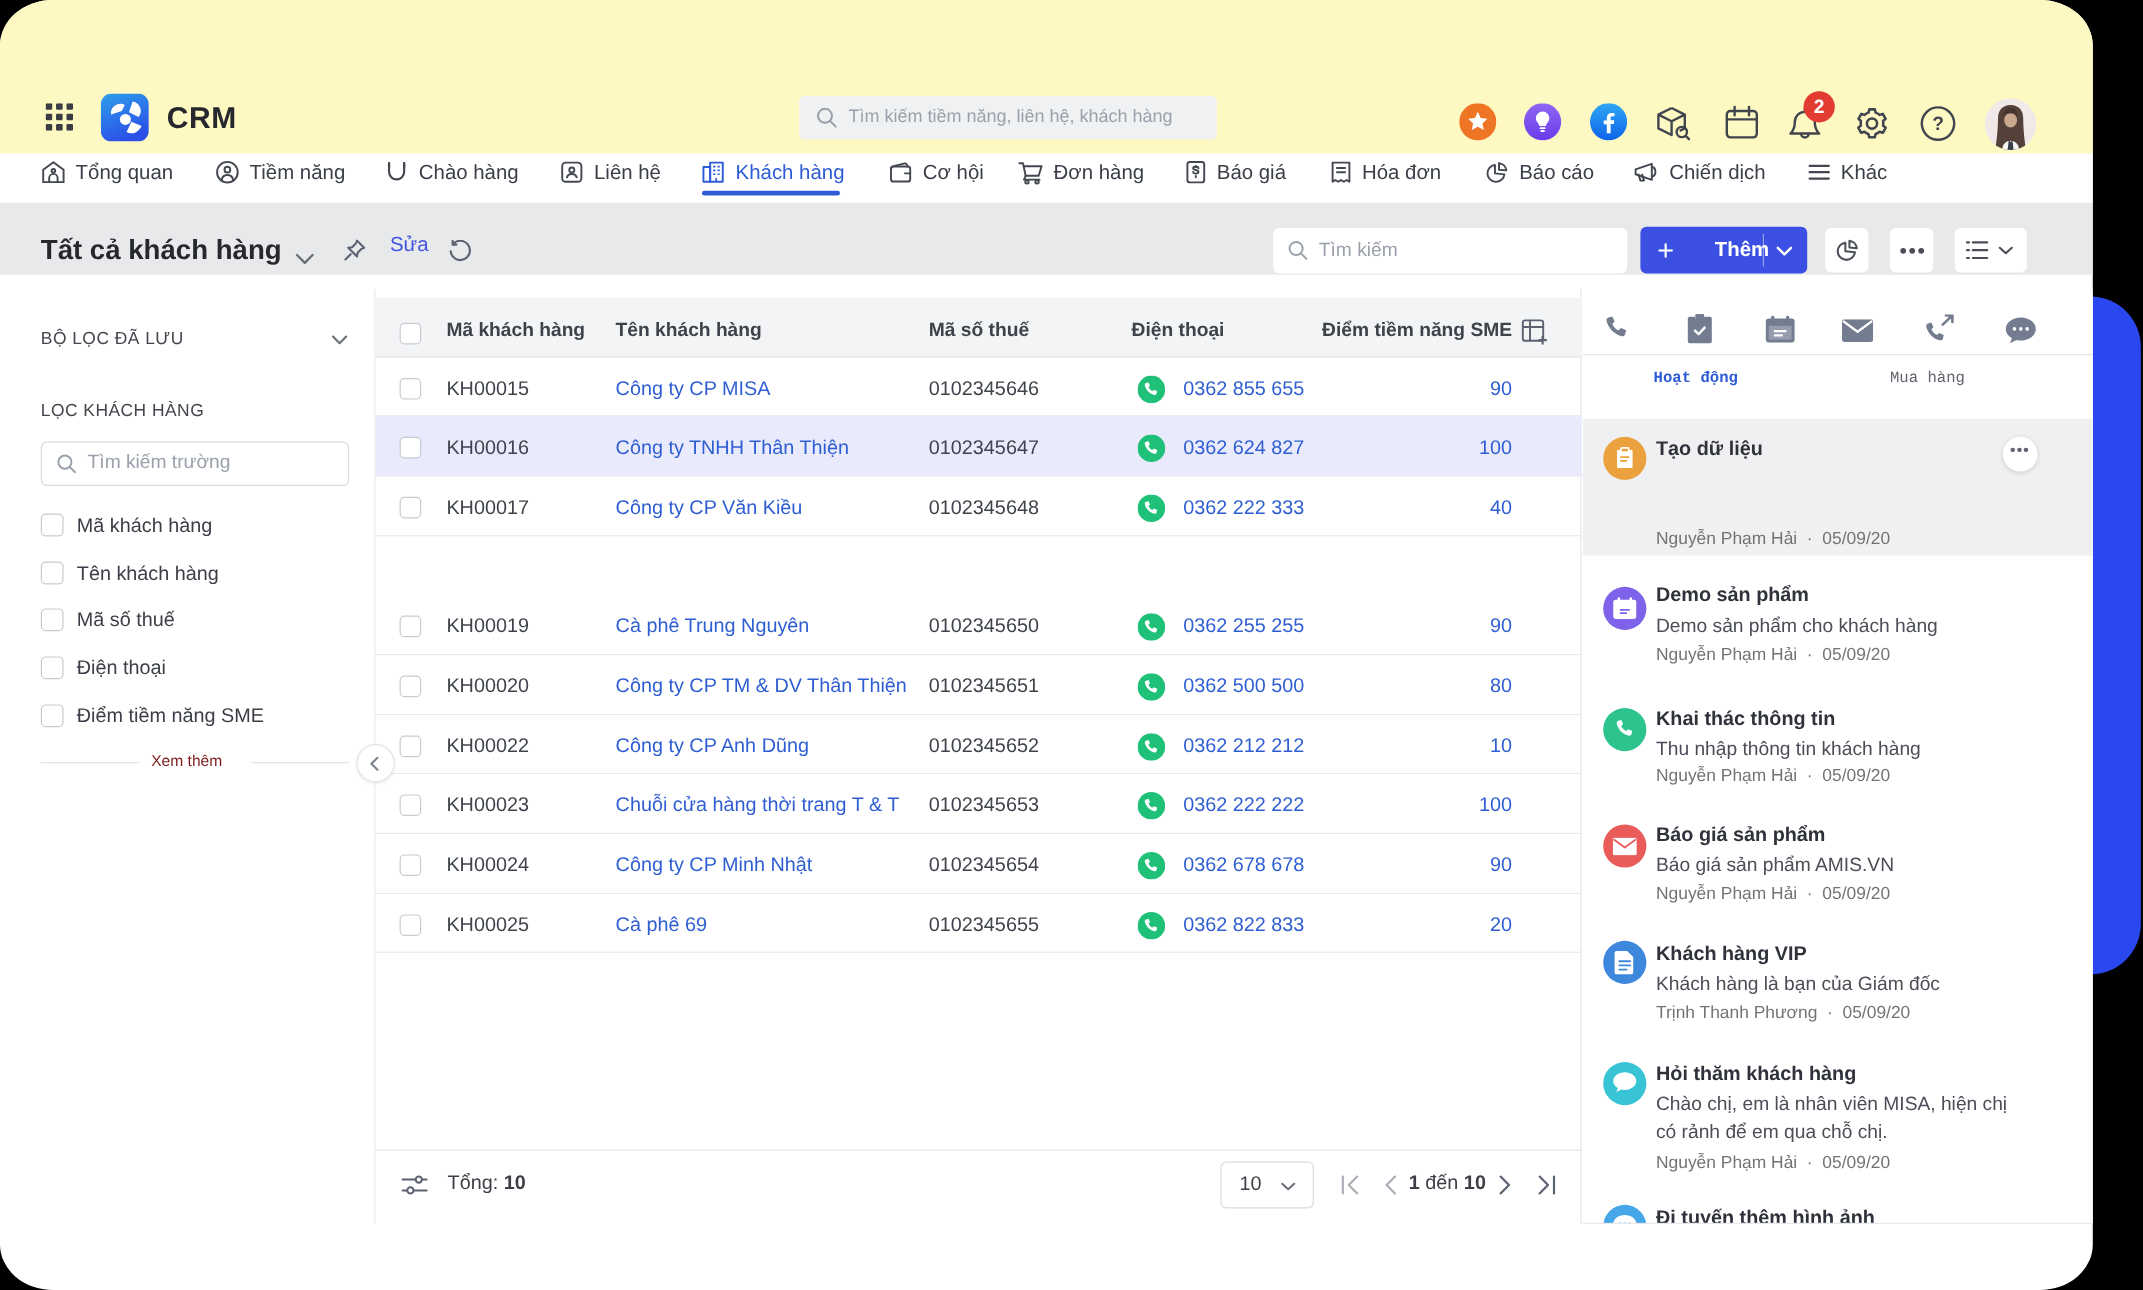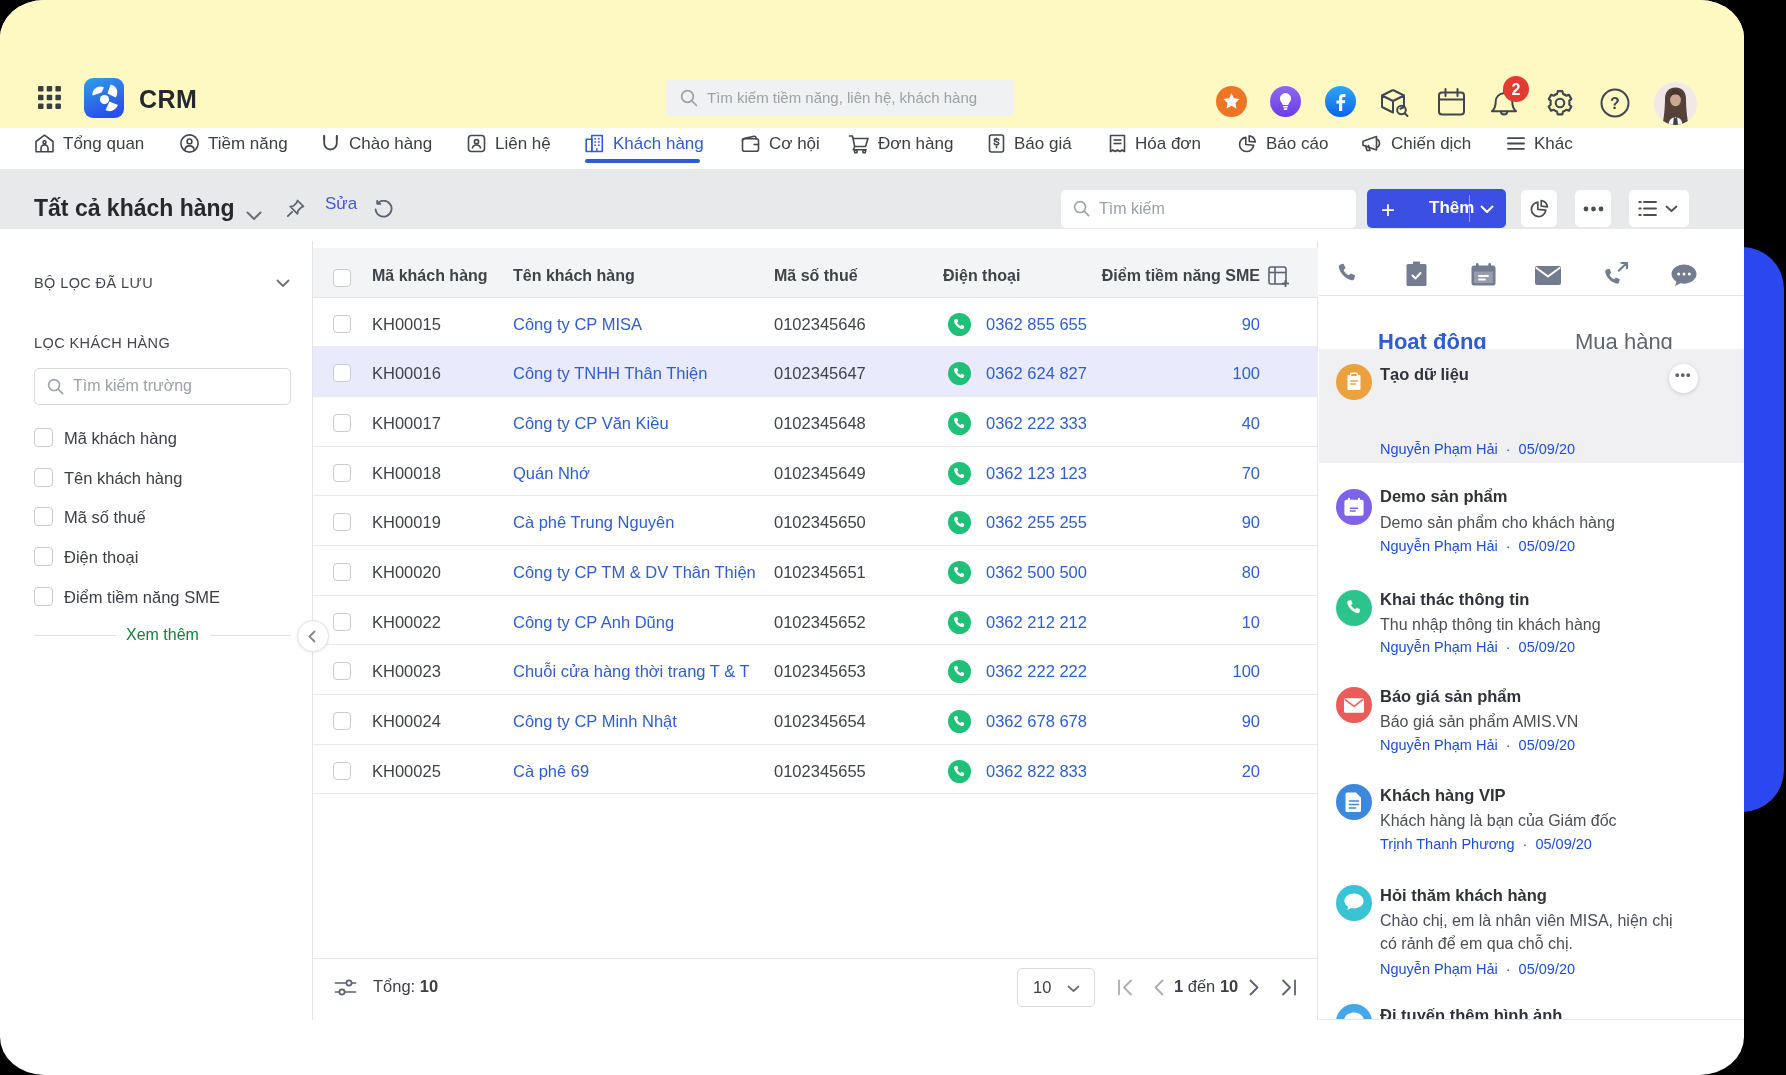--- a/index.html
+++ b/index.html
@@ -50,28 +50,28 @@
   .c4 .pic { position:absolute; left:0; top:-2px; }
   .c4 { padding-left:38px;text-align:right; }
   .c5 { position:absolute; right:58px; top:17px; color:#2e5ed2; }
   .lnk { position:absolute; top:17px; color:#2e5ed2; }
   #tfoot { position:absolute; left:0; top:717px; width:1005px; height:62px; border-top:1px solid #e4e5e9; }
   .fltrow { position:absolute; left:34px; height:40px; font-size:16.5px; color:#3b3e46; line-height:40px; padding-left:30px; }
   .fcb { position:absolute; left:0; top:10px; width:19px; height:19px; border:1.5px solid #c7cbd2; border-radius:4px; background:#fff; }
   
   #panel { position:absolute; left:1319px; top:241px; width:425px; height:779px; background:#fff; overflow:hidden; }
   #ptabs { position:absolute; left:0; top:54px; width:100%; height:54px; }
-  .ptab { position:absolute; top:34px; font-size:22px; font-weight:bold; }
+  .ptab { position:absolute; top:12px; font-size:13px; font-weight:bold;font-family:Liberation Mono, monospace; }
   #pline { position:absolute; left:0; top:99px; width:196px; height:4px; background:#2e5cd6; }
   .aitem { position:absolute; left:0; width:425px; }
   .acirc { position:absolute; left:17px; width:36px; height:36px; border-radius:50%; }
   .acirc svg { position:absolute; left:8px; top:8px; }
   .atitle { position:absolute; left:61px; font-size:16.5px; font-weight:bold; color:#2f323b; }
   .adesc { position:absolute; left:61px; width:300px; font-size:16px; color:#4b4e57; line-height:22.5px; }
-  .aauth { position:absolute; left:61px; font-size:14.5px; color:#1d4ed8; }
+  .aauth { position:absolute; left:61px; font-size:14.5px; color:#737373; }
 </style>
 
 </head>
 <body>
   <div id="bluebar"></div>
   <div id="app">
     <div id="topbar">
       <svg id="gridicon" viewBox="0 0 23 23">
         <g fill="#3a3d44">
           <rect x="0" y="0" width="5.5" height="5.5" rx="1"></rect>
@@ -329,21 +329,21 @@
           <line x1="12" y1="12" x2="16.5" y2="16.5" stroke="#9aa1ab" stroke-width="1.7" stroke-linecap="round"></line>
         </svg>
         <span class="abs" style="left:38px; top:8px; font-size:16px; color:#9aa1ab">Tìm kiếm trường</span>
       </div>
       <div class="fltrow" style="top:177px"><span class="fcb"></span>Mã khách hàng</div>
       <div class="fltrow" style="top:217px"><span class="fcb"></span>Tên khách hàng</div>
       <div class="fltrow" style="top:256px"><span class="fcb"></span>Mã số thuế</div>
       <div class="fltrow" style="top:296px"><span class="fcb"></span>Điện thoại</div>
       <div class="fltrow" style="top:336px"><span class="fcb"></span>Điểm tiềm năng SME</div>
       <div class="abs" style="left:34px; top:394px; width:82px; height:1px; background:#e2e3e7"></div>
-      <div class="abs" style="left:126px; top:385px; font-size:16px; color:#15803d">Xem thêm</div>
+      <div class="abs" style="left:126px; top:385px; font-size:13px; color:#7f1d1d">Xem thêm</div>
       <div class="abs" style="left:210px; top:394px; width:81px; height:1px; background:#e2e3e7"></div>
     </div>
     <div class="abs" style="left:297px; top:620px; width:32px; height:32px; background:#fff; border:1px solid #e2e3e7; border-radius:50%; box-shadow:0 1px 3px rgba(0,0,0,0.08); z-index:5">
       <svg class="abs" style="left:10px; top:9px" width="8" height="13" viewBox="0 0 8 13">
         <path d="M6.5 1.5 L1.5 6.5 L6.5 11.5" fill="none" stroke="#80858e" stroke-width="1.8" stroke-linecap="round" stroke-linejoin="round"></path>
       </svg>
     </div>
     <div id="tablearea">
       <div id="thead">
         <span class="ckb" style="top:21px"></span>
@@ -388,31 +388,20 @@
         <span class="ckb"></span>
         <span class="c1">KH00017</span>
         <span class="lnk c2">Công ty CP Văn Kiều</span>
         <span class="c1 c3">0102345648</span>
         <span class="c4"><svg class="pic" width="23" height="23" viewBox="0 0 23 23">
             <circle cx="11.5" cy="11.5" r="11.5" fill="#1fc077"></circle>
             <path d="M7.1 6.2 l2 -0.5 1.2 2.7 -1.2 1.2 c0.6 1.6 1.8 2.8 3.3 3.4 l1.2-1.2 2.7 1.2 -0.5 2 c-0.2 0.8-0.9 1.3-1.7 1.1 -3.9-0.8-7.3-4.2-8.1-8.1 -0.2-0.8 0.3-1.6 1.1-1.8Z" fill="#fff"></path>
           </svg>0362 222 333</span>
         <span class="c5">40</span>
       </div>
-      <div class="trow" style="top:205.6px">
-        <span class="ckb"></span>
-        <span class="c1">KH00018</span>
-        <span class="lnk c2">Quán Nhớ</span>
-        <span class="c1 c3">0102345649</span>
-        <span class="c4"><svg class="pic" width="23" height="23" viewBox="0 0 23 23">
-            <circle cx="11.5" cy="11.5" r="11.5" fill="#1fc077"></circle>
-            <path d="M7.1 6.2 l2 -0.5 1.2 2.7 -1.2 1.2 c0.6 1.6 1.8 2.8 3.3 3.4 l1.2-1.2 2.7 1.2 -0.5 2 c-0.2 0.8-0.9 1.3-1.7 1.1 -3.9-0.8-7.3-4.2-8.1-8.1 -0.2-0.8 0.3-1.6 1.1-1.8Z" fill="#fff"></path>
-          </svg>0362 123 123</span>
-        <span class="c5">70</span>
-      </div>
       <div class="trow" style="top:255.3px">
         <span class="ckb"></span>
         <span class="c1">KH00019</span>
         <span class="lnk c2">Cà phê Trung Nguyên</span>
         <span class="c1 c3">0102345650</span>
         <span class="c4"><svg class="pic" width="23" height="23" viewBox="0 0 23 23">
             <circle cx="11.5" cy="11.5" r="11.5" fill="#1fc077"></circle>
             <path d="M7.1 6.2 l2 -0.5 1.2 2.7 -1.2 1.2 c0.6 1.6 1.8 2.8 3.3 3.4 l1.2-1.2 2.7 1.2 -0.5 2 c-0.2 0.8-0.9 1.3-1.7 1.1 -3.9-0.8-7.3-4.2-8.1-8.1 -0.2-0.8 0.3-1.6 1.1-1.8Z" fill="#fff"></path>
           </svg>0362 255 255</span>
         <span class="c5">90</span>

